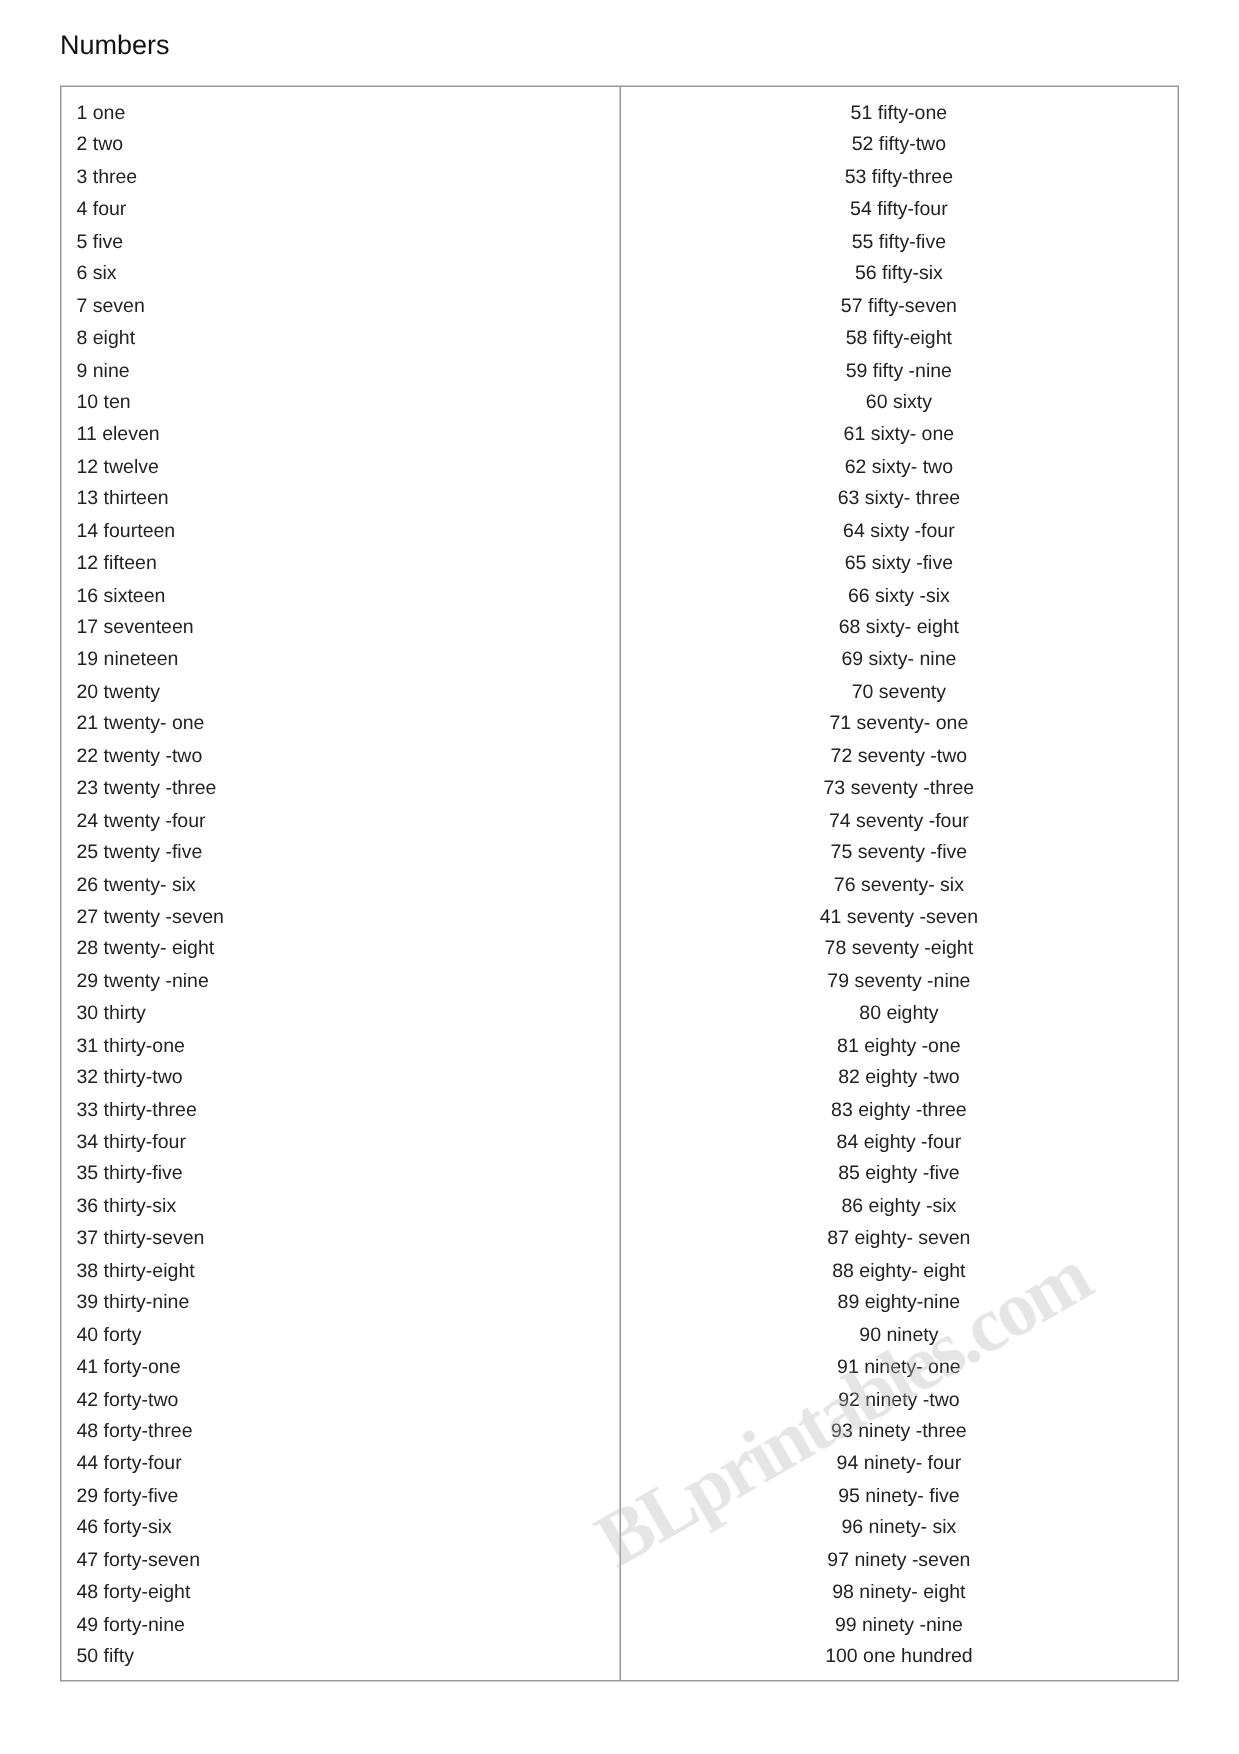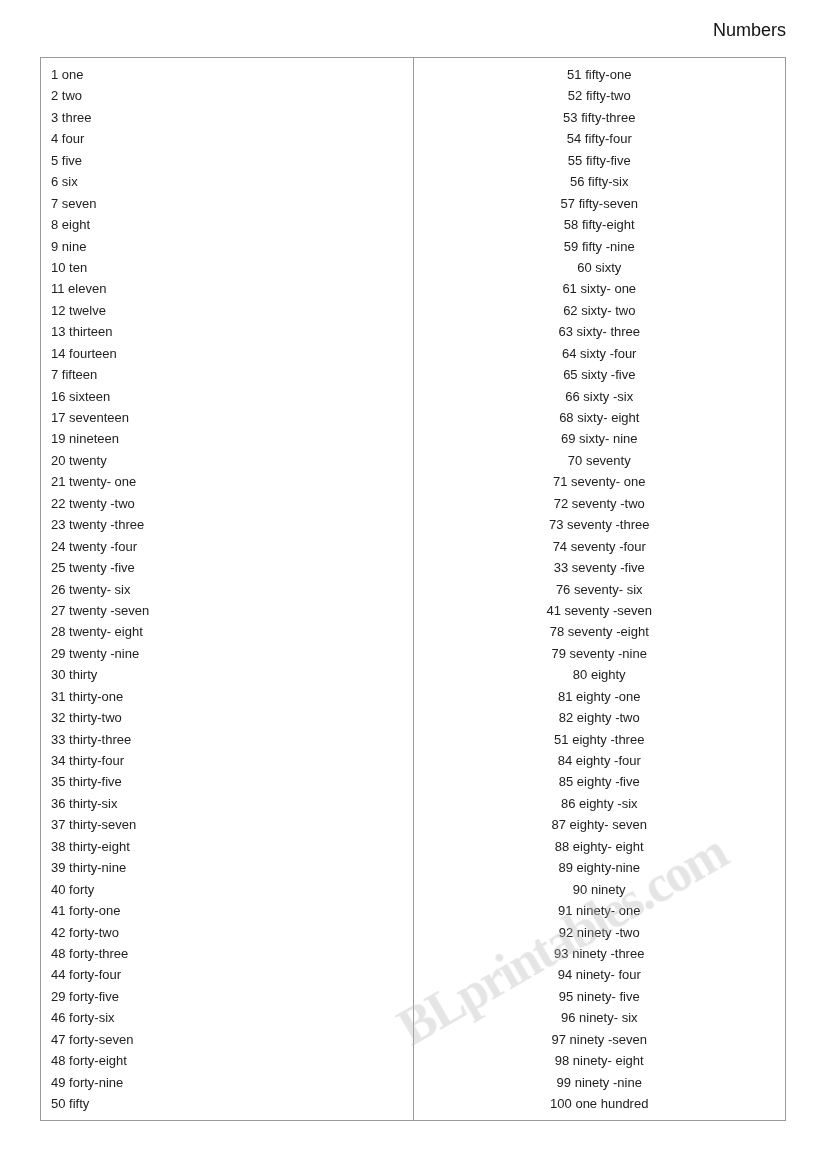--- a/index.html
+++ b/index.html
@@ -6,21 +6,21 @@
     body {
       background: #fff;
       font-family: Arial, sans-serif;
       font-size: 13px;
       color: #222;
       width: 826px;
       min-height: 1169px;
       padding: 20px 40px;
     }
     h1 {
-      text-align: right;
+      text-align: left;
       font-size: 18px;
       font-weight: normal;
       margin-bottom: 16px;
       color: #111;
     }
     .numbers-table {
       border: 1.5px solid #999;
       width: 100%;
       display: flex;
       flex-direction: row;
@@ -67,21 +67,21 @@
       <span class="number-item">5 five</span>
       <span class="number-item">6 six</span>
       <span class="number-item">7 seven</span>
       <span class="number-item">8 eight</span>
       <span class="number-item">9 nine</span>
       <span class="number-item">10 ten</span>
       <span class="number-item">11 eleven</span>
       <span class="number-item">12 twelve</span>
       <span class="number-item">13 thirteen</span>
       <span class="number-item">14 fourteen</span>
-      <span class="number-item">7 fifteen</span>
+      <span class="number-item">12 fifteen</span>
       <span class="number-item">16 sixteen</span>
       <span class="number-item">17 seventeen</span>
       <span class="number-item">19 nineteen</span>
       <span class="number-item">20 twenty</span>
       <span class="number-item">21 twenty- one</span>
       <span class="number-item">22 twenty -two</span>
       <span class="number-item">23 twenty -three</span>
       <span class="number-item">24 twenty -four</span>
       <span class="number-item">25 twenty -five</span>
       <span class="number-item">26 twenty- six</span>
@@ -127,29 +127,29 @@
       <span class="number-item">64 sixty -four</span>
       <span class="number-item">65 sixty -five</span>
       <span class="number-item">66 sixty -six</span>
       <span class="number-item">68 sixty- eight</span>
       <span class="number-item">69 sixty- nine</span>
       <span class="number-item">70 seventy</span>
       <span class="number-item">71 seventy- one</span>
       <span class="number-item">72 seventy -two</span>
       <span class="number-item">73 seventy -three</span>
       <span class="number-item">74 seventy -four</span>
-      <span class="number-item">33 seventy -five</span>
+      <span class="number-item">75 seventy -five</span>
       <span class="number-item">76 seventy- six</span>
       <span class="number-item">41 seventy -seven</span>
       <span class="number-item">78 seventy -eight</span>
       <span class="number-item">79 seventy -nine</span>
       <span class="number-item">80 eighty</span>
       <span class="number-item">81 eighty -one</span>
       <span class="number-item">82 eighty -two</span>
-      <span class="number-item">51 eighty -three</span>
+      <span class="number-item">83 eighty -three</span>
       <span class="number-item">84 eighty -four</span>
       <span class="number-item">85 eighty -five</span>
       <span class="number-item">86 eighty -six</span>
       <span class="number-item">87 eighty- seven</span>
       <span class="number-item">88 eighty- eight</span>
       <span class="number-item">89 eighty-nine</span>
       <span class="number-item">90 ninety</span>
       <span class="number-item">91 ninety- one</span>
       <span class="number-item">92 ninety -two</span>
       <span class="number-item">93 ninety -three</span>

